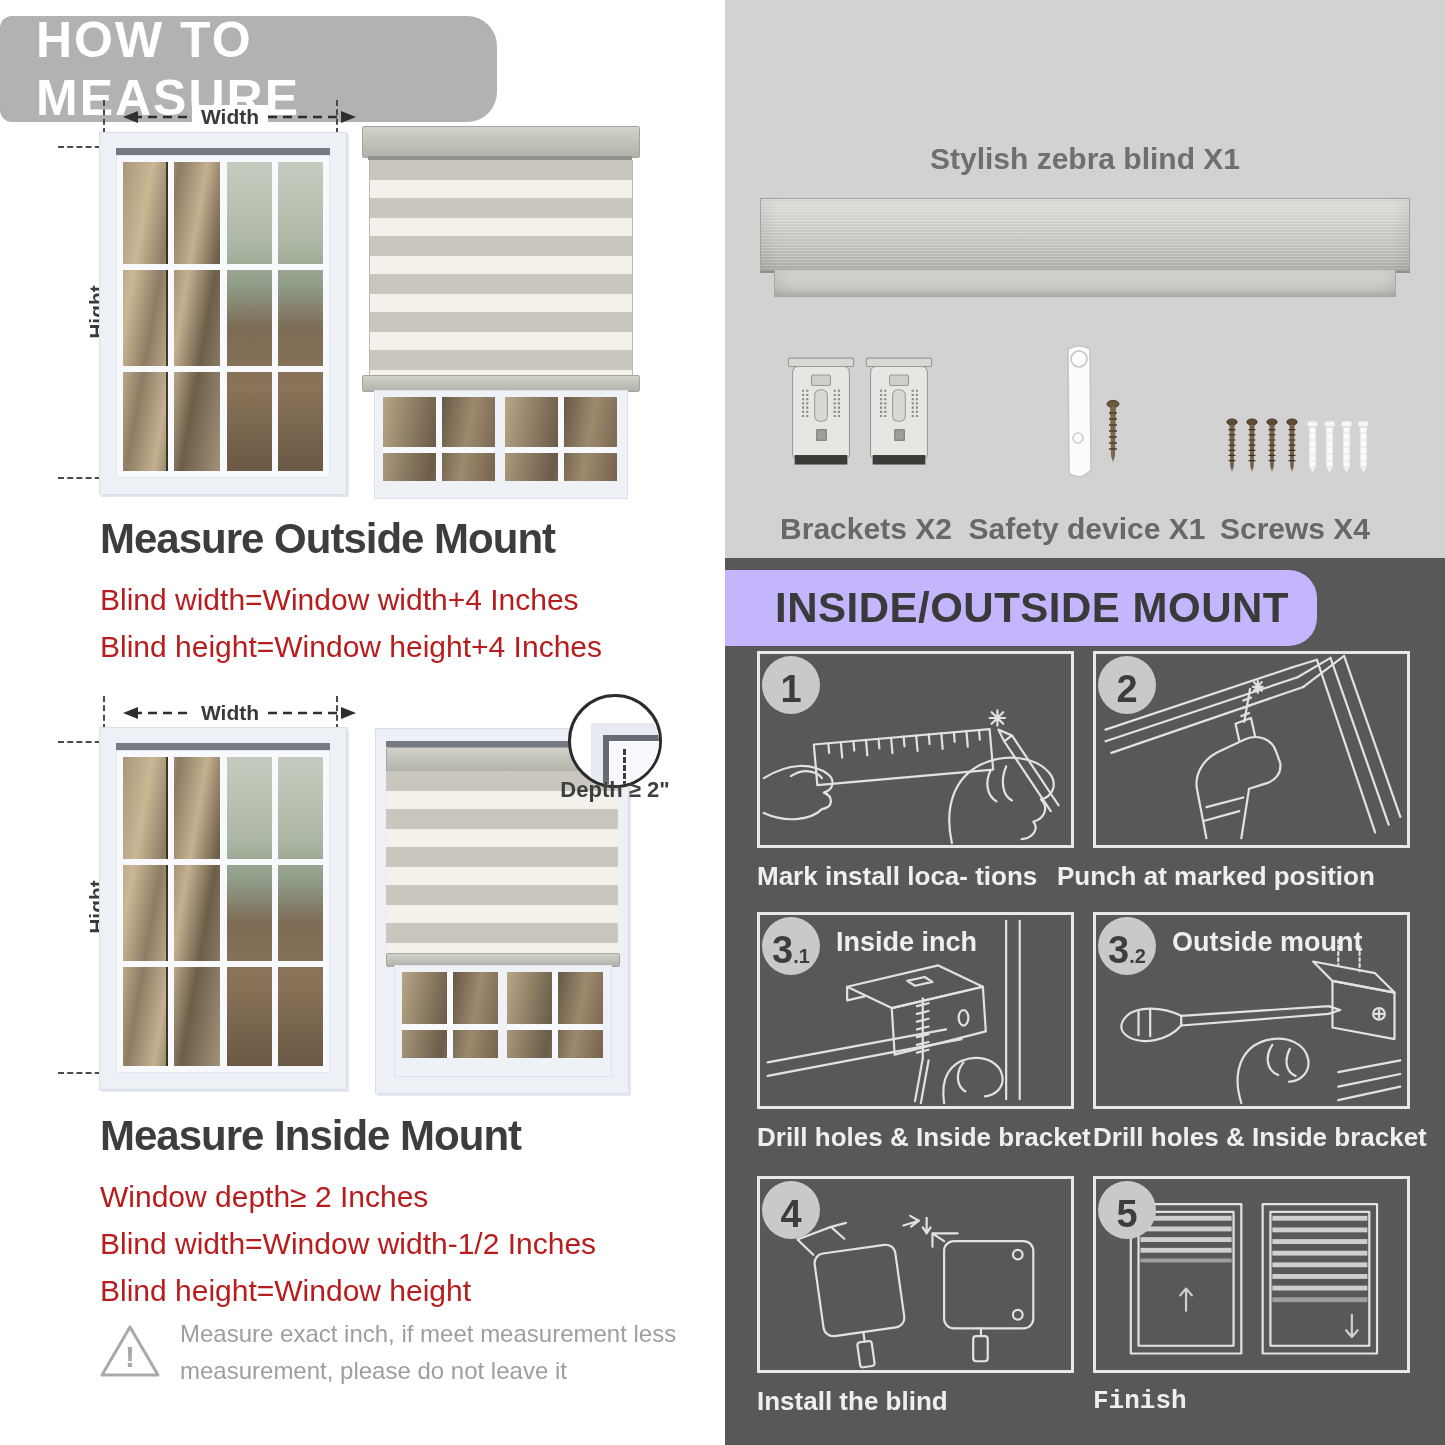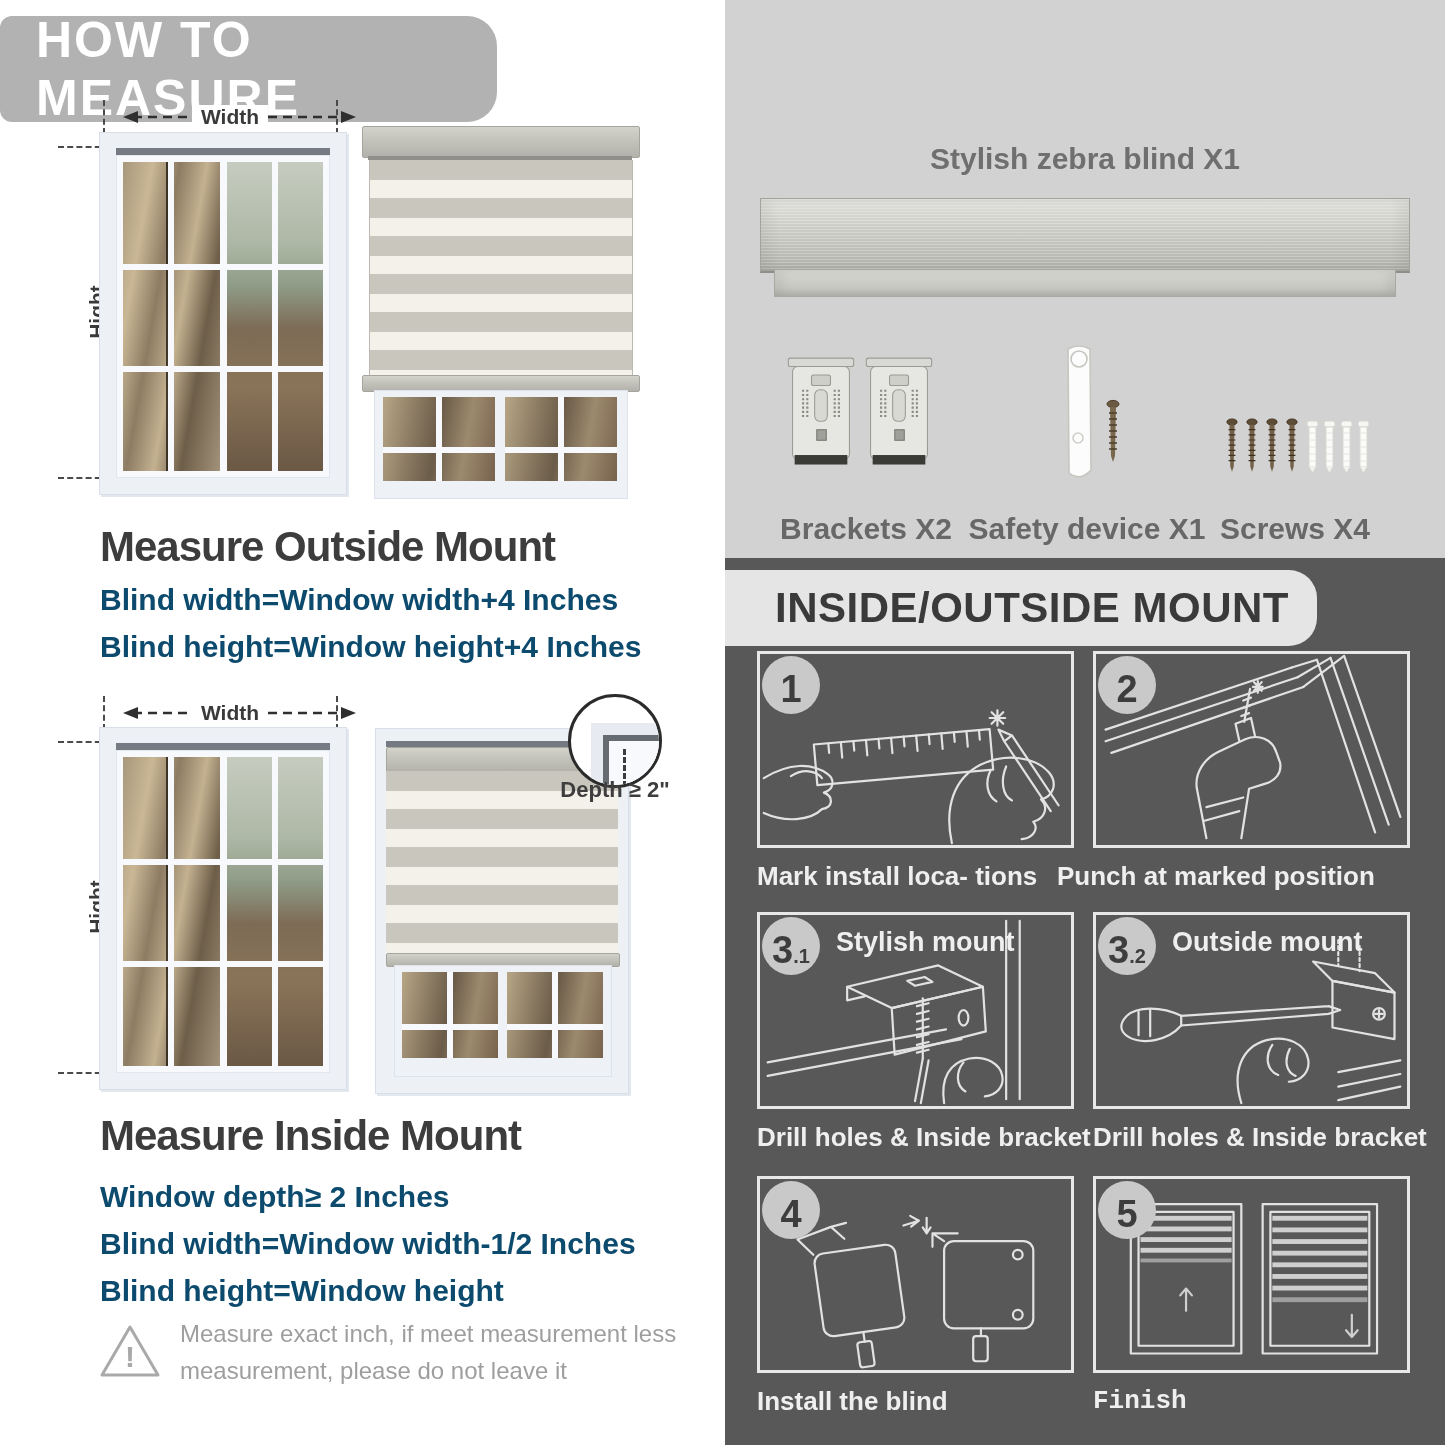--- a/index.html
+++ b/index.html
@@ -6,21 +6,21 @@
   #stage{position:relative;width:1445px;height:1445px;background:#ffffff;overflow:hidden;
          font-family:"Liberation Sans", sans-serif;}
   .abs{position:absolute;}
 
   
   .banner-gray{left:0;top:16px;width:497px;height:106px;background:#b2b2b2;
                border-radius:12px 30px 30px 12px;display:flex;align-items:center;}
   .banner-gray span{color:#fff;font-weight:bold;font-size:50px;letter-spacing:2px;padding-left:36px;}
 
   .measure-h{font-size:42px;font-weight:bold;color:#3d3d3d;letter-spacing:-1px;}
-  .measure-line{font-size:30px;font-weight:bold;color:#0c4a6e;white-space:nowrap;}
+  .measure-line{font-size:30px;font-weight:normal;color:#b91c1c;white-space:nowrap;}
 
   
   .window-fig{background:#edf0f5;border:1px solid #d9dfe8;box-shadow:2px 2px 0 #e3e7ee;}
   .win-track{position:absolute;left:16px;right:16px;top:15px;height:7px;background:#767b83;}
   .win-inner{position:absolute;left:16px;right:16px;top:22px;bottom:16px;background:#f7f9fc;
              border:1px solid #e2e7ef;display:flex;gap:7px;padding:6px;}
   .sash{flex:1;position:relative;overflow:hidden;}
   .glass-l{background:linear-gradient(to right, transparent 0 44%, rgba(25,20,12,.75) 44% 48%, transparent 48%),
            linear-gradient(100deg,#a8977b 0%,#c9b795 20%,#8d7c63 38%,#c3b190 56%,#6d5e49 74%,#a3927a 100%);}
   .glass-r{background:linear-gradient(180deg,#c6ccc0 0%,#aeb8a6 26%,#8f9c88 40%,#7d6b55 54%,#8a7459 72%,#6b5845 100%);}
@@ -60,21 +60,21 @@
         background:repeating-linear-gradient(180deg,rgba(255,255,255,.25) 0 1px,rgba(0,0,0,0) 1px 3px),
         linear-gradient(180deg,#e0e0dc 0%,#cfcfca 35%,#bdbdb7 75%,#aeaea8 100%);
         border:1px solid #a3a39d;border-bottom:2px solid #8f8f89;
         box-shadow:inset 10px 0 12px rgba(0,0,0,.05), inset -10px 0 12px rgba(0,0,0,.05);}
   .headrail-lip{left:774px;top:270px;width:620px;height:26px;
         background:linear-gradient(180deg,#d8d8d3 0%,#c6c6c0 70%,#b5b5af 100%);
         border:1px solid #a8a8a2;border-top:none;
         box-shadow:inset 8px 0 10px rgba(0,0,0,.05), inset -8px 0 10px rgba(0,0,0,.05);}
 
   .dark-sec{left:725px;top:558px;width:720px;height:887px;background:#585858;}
-  .mount-box{left:725px;top:570px;width:592px;height:76px;background:#e5e5e5;
+  .mount-box{left:725px;top:570px;width:592px;height:76px;background:#c4b5fd;
              border-radius:0 28px 28px 0;display:flex;align-items:center;}
   .mount-box span{color:#3a3a3a;font-weight:bold;font-size:42px;letter-spacing:.5px;padding-left:50px;}
 
   .panel{position:absolute;width:317px;height:197px;border:3px solid #e8e8e8;background:#585858;box-sizing:border-box;}
   .badge{position:absolute;left:2px;top:2px;width:58px;height:58px;border-radius:50%;
          background:#c9c9c9;display:flex;align-items:flex-end;justify-content:center;padding-bottom:8px;box-sizing:border-box;}
   .badge .n{font-size:38px;line-height:34px;font-weight:bold;color:#3d3d3d;}
   .badge .s{font-size:20px;line-height:22px;font-weight:bold;color:#3d3d3d;}
   .panel-label{position:absolute;left:76px;top:12px;font-size:27px;font-weight:bold;color:#efefef;}
   .caption{position:absolute;font-size:26px;font-weight:bold;color:#efefef;white-space:nowrap;}
@@ -137,21 +137,21 @@
         <div class="mull-v"></div>
           <div class="mull-h" style="top:60%;"></div>
       </div>
       <div class="mini-glass glass-low" style="left:130px;top:6px;width:112px;height:84px;">
         <div class="mull-v"></div>
           <div class="mull-h" style="top:60%;"></div>
       </div>
     </div>
   </div>
 
-  <div class="abs measure-h" style="left:100px;top:515px;margin-top:8px;">Measure Outside Mount</div>
+  <div class="abs measure-h" style="left:100px;top:515px;">Measure Outside Mount</div>
   <div class="abs measure-line" style="left:100px;top:583px;">Blind width=Window width+4 Inches</div>
   <div class="abs measure-line" style="left:100px;top:630px;">Blind height=Window height+4 Inches</div>
 
   <div class="abs arrow-wrap" style="left:104px;top:704px;width:233px;height:18px;">
     <svg width="233" height="18" viewBox="0 0 233 18">
       <line x1="10" y1="9" x2="223" y2="9" stroke="#2f2f2f" stroke-width="2.4" stroke-dasharray="9 6"></line>
       <polygon points="0,9 15,3 15,15" fill="#2f2f2f"></polygon>
       <polygon points="233,9 218,3 218,15" fill="#2f2f2f"></polygon>
     </svg>
     <span class="arrow-label">Width</span>
@@ -389,21 +389,21 @@
       <path d="M166,86 L166,148"></path>
       <path d="M160,94 l12,-3 M160,102 l12,-3 M160,110 l12,-3 M160,118 l12,-3 M160,126 l12,-3 M160,134 l12,-3 M160,142 l12,-3"></path>
       <path d="M166,148 L158,192 M172,150 L164,194"></path>
       <path d="M188,194 C184,168 194,152 214,148 C232,145 246,154 248,166 C250,177 242,186 230,187"></path>
       <path d="M208,152 C200,162 200,176 210,182"></path>
     </svg>
     <div class="badge">
         <span class="n">3</span>
         <span class="s">.1</span>
       </div>
-    <div class="panel-label">Stylish mount</div>
+    <div class="panel-label">Inside inch</div>
   </div>
   <div class="caption" style="left:757px;top:1122px;">Drill holes &amp;  Inside bracket</div>
 
   <div class="panel" style="left:1093px;top:912px;">
     <svg class="lineart" viewBox="0 0 317 197" fill="none" stroke="#e2e2e2" stroke-width="2.2" stroke-linecap="round" stroke-linejoin="round">
       <path d="M222,48 L286,60 L306,80 L242,68 Z"></path>
       <path d="M242,68 L306,80 L306,128 L242,116 Z"></path>
       <path d="M248,26 L248,52 M270,32 L270,58" stroke-dasharray="3 3"></path>
       <circle cx="290" cy="102" r="6"></circle>
       <path d="M286,102 h8 M290,98 v8"></path>

